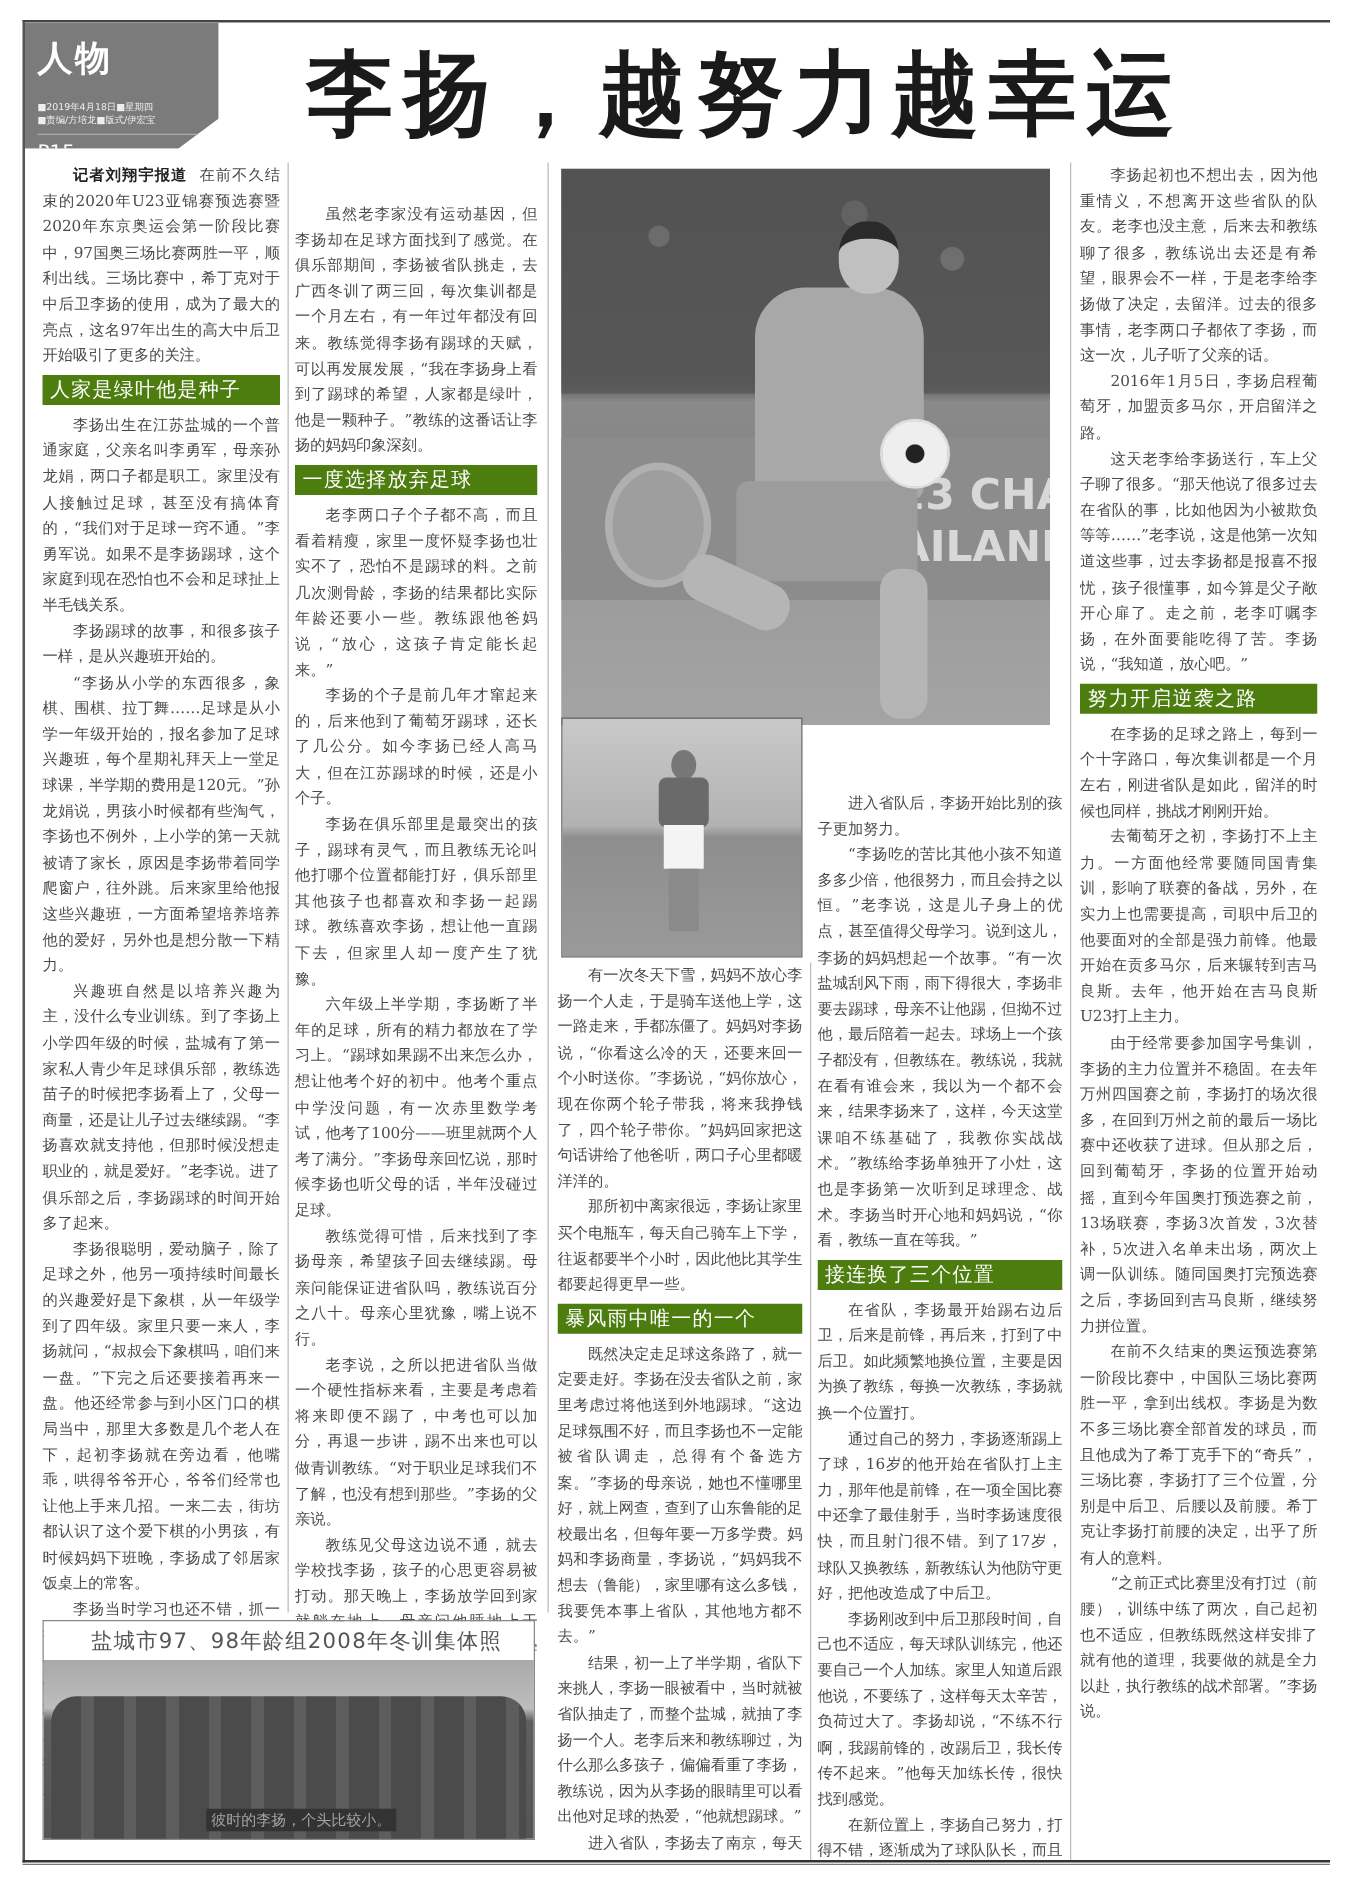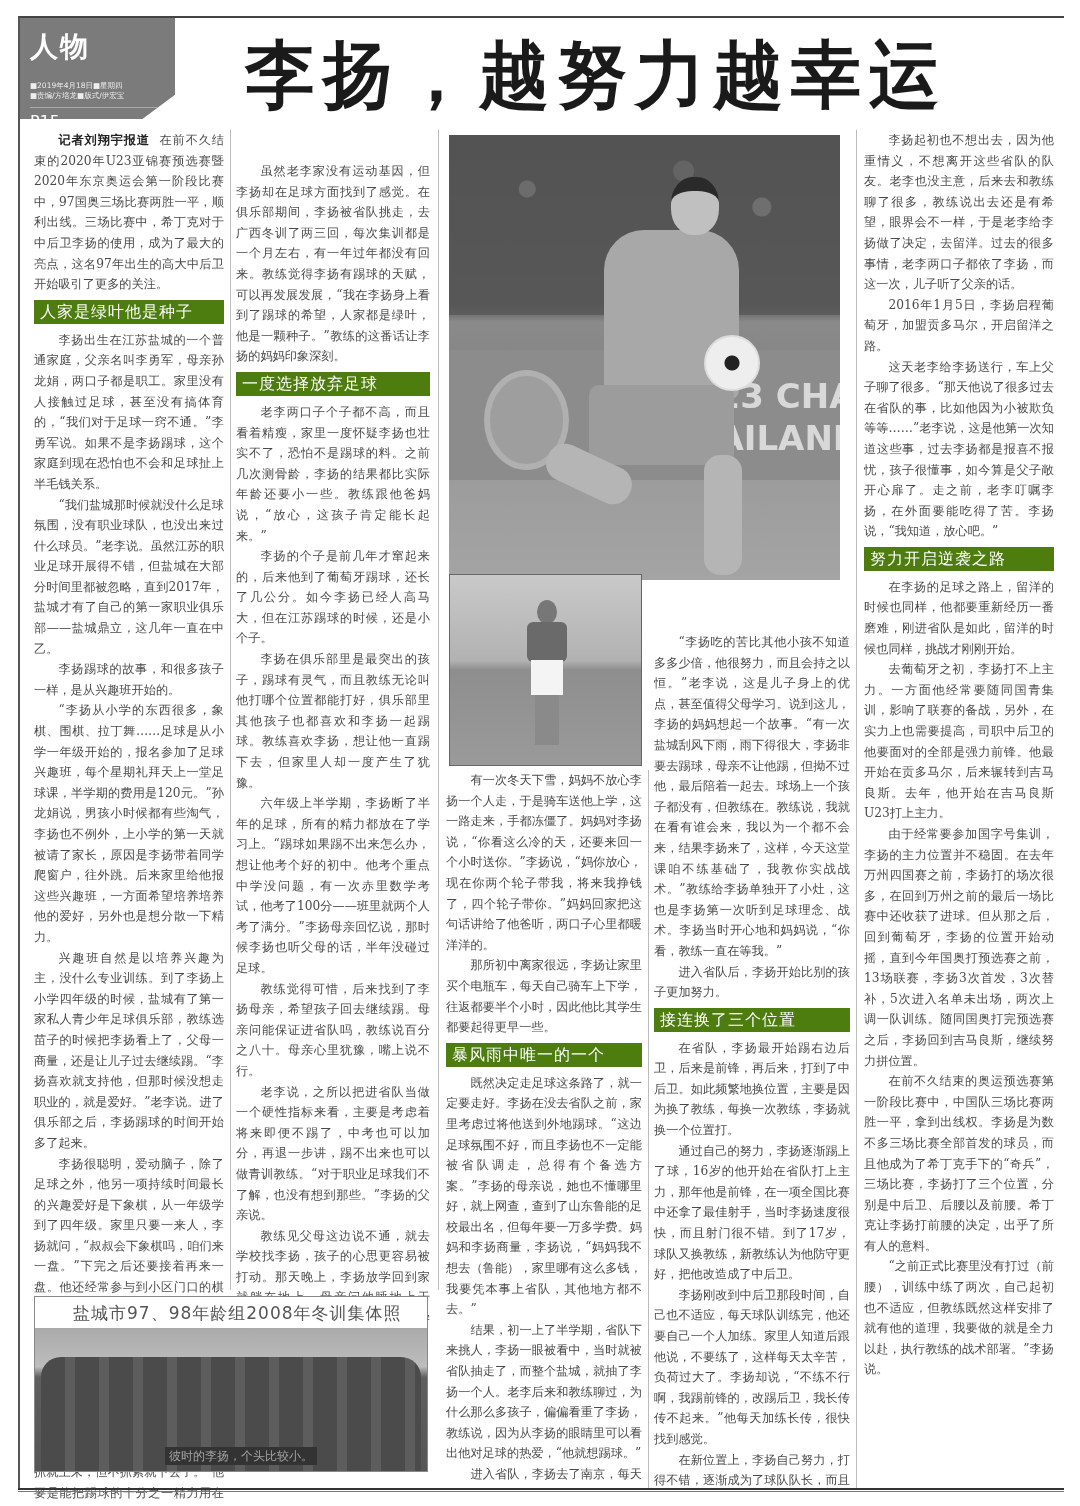--- a/index.html
+++ b/index.html
@@ -143,21 +143,20 @@
   <div class="rule"></div>
   <div class="pageno">P15</div>
 </div>
 
 <h1 class="headline">李扬，越努力越幸运</h1>
 
 <div class="col" id="col1" style="left:34px; width:190px;">
   <p><span class="byline">记者刘翔宇报道</span>&nbsp;&nbsp;<span>在前不久结束的2020年U23亚锦赛预选赛暨2020年东京奥运会第一阶段比赛中，97国奥三场比赛两胜一平，顺利出线。三场比赛中，希丁克对于中后卫李扬的使用，成为了最大的亮点，这名97年出生的高大中后卫开始吸引了更多的关注。</span></p>
   <div class="subhead">人家是绿叶他是种子</div>
   <p>李扬出生在江苏盐城的一个普通家庭，父亲名叫李勇军，母亲孙龙娟，两口子都是职工。家里没有人接触过足球，甚至没有搞体育的，“我们对于足球一窍不通。”李勇军说。如果不是李扬踢球，这个家庭到现在恐怕也不会和足球扯上半毛钱关系。</p>
-  <p>“我们盐城那时候就没什么足球氛围，没有职业球队，也没出来过什么球员。”老李说。虽然江苏的职业足球开展得不错，但盐城在大部分时间里都被忽略，直到2017年，盐城才有了自己的第一家职业俱乐部——盐城鼎立，这几年一直在中乙。</p>
   <p>李扬踢球的故事，和很多孩子一样，是从兴趣班开始的。</p>
   <p>“李扬从小学的东西很多，象棋、围棋、拉丁舞……足球是从小学一年级开始的，报名参加了足球兴趣班，每个星期礼拜天上一堂足球课，半学期的费用是120元。”孙龙娟说，男孩小时候都有些淘气，李扬也不例外，上小学的第一天就被请了家长，原因是李扬带着同学爬窗户，往外跳。后来家里给他报这些兴趣班，一方面希望培养培养他的爱好，另外也是想分散一下精力。</p>
   <p>兴趣班自然是以培养兴趣为主，没什么专业训练。到了李扬上小学四年级的时候，盐城有了第一家私人青少年足球俱乐部，教练选苗子的时候把李扬看上了，父母一商量，还是让儿子过去继续踢。“李扬喜欢就支持他，但那时候没想走职业的，就是爱好。”老李说。进了俱乐部之后，李扬踢球的时间开始多了起来。</p>
   <p>李扬很聪明，爱动脑子，除了足球之外，他另一项持续时间最长的兴趣爱好是下象棋，从一年级学到了四年级。家里只要一来人，李扬就问，“叔叔会下象棋吗，咱们来一盘。”下完之后还要接着再来一盘。他还经常参与到小区门口的棋局当中，那里大多数是几个老人在下，起初李扬就在旁边看，他嘴乖，哄得爷爷开心，爷爷们经常也让他上手来几招。一来二去，街坊都认识了这个爱下棋的小男孩，有时候妈妈下班晚，李扬成了邻居家饭桌上的常客。</p>
   <p>李扬当时学习也还不错，抓一抓就上来，但不抓紧就下去了。“他要是能把踢球的十分之一精力用在学习上，肯定前十名，但他对学习不来劲。”李扬的妈妈说，儿子就是喜欢运动，除了足球以外，还喜欢打乒乓球、篮球，是班级篮球赛的主力。</p>
 </div>
 <div class="col-sep" style="left:230px; height:1160px;"></div>
 
 <div class="col" id="col2" style="left:236px; width:194px; height:1160px; overflow:hidden;margin-top:31px;">
   <p>虽然老李家没有运动基因，但李扬却在足球方面找到了感觉。在俱乐部期间，李扬被省队挑走，去广西冬训了两三回，每次集训都是一个月左右，有一年过年都没有回来。教练觉得李扬有踢球的天赋，可以再发展发展，“我在李扬身上看到了踢球的希望，人家都是绿叶，他是一颗种子。”教练的这番话让李扬的妈妈印象深刻。</p>
@@ -203,36 +202,36 @@
   <p>那所初中离家很远，李扬让家里买个电瓶车，每天自己骑车上下学，往返都要半个小时，因此他比其学生都要起得更早一些。</p>
   <div class="subhead">暴风雨中唯一的一个</div>
   <p>既然决定走足球这条路了，就一定要走好。李扬在没去省队之前，家里考虑过将他送到外地踢球。“这边足球氛围不好，而且李扬也不一定能被省队调走，总得有个备选方案。”李扬的母亲说，她也不懂哪里好，就上网查，查到了山东鲁能的足校最出名，但每年要一万多学费。妈妈和李扬商量，李扬说，“妈妈我不想去（鲁能），家里哪有这么多钱，我要凭本事上省队，其他地方都不去。”</p>
   <p>结果，初一上了半学期，省队下来挑人，李扬一眼被看中，当时就被省队抽走了，而整个盐城，就抽了李扬一个人。老李后来和教练聊过，为什么那么多孩子，偏偏看重了李扬，教练说，因为从李扬的眼睛里可以看出他对足球的热爱，“他就想踢球。”</p>
   <p>进入省队，李扬去了南京，每天上午训练，下午文化课。盐城里南京大概三百多公里，每个月孙龙娟都会去一次，看看李扬。</p>
 
 </div>
 <div class="col-sep" style="left:648px; top:770px; height:718px;"></div>
 
 <div class="col" id="col4" style="left:654px; top:632px; width:196px; height:856px; overflow:hidden;">
+  <p>进入省队后，李扬开始比别的孩子更加努力。</p>
   <p>“李扬吃的苦比其他小孩不知道多多少倍，他很努力，而且会持之以恒。”老李说，这是儿子身上的优点，甚至值得父母学习。说到这儿，李扬的妈妈想起一个故事。“有一次盐城刮风下雨，雨下得很大，李扬非要去踢球，母亲不让他踢，但拗不过他，最后陪着一起去。球场上一个孩子都没有，但教练在。教练说，我就在看有谁会来，我以为一个都不会来，结果李扬来了，这样，今天这堂课咱不练基础了，我教你实战战术。”教练给李扬单独开了小灶，这也是李扬第一次听到足球理念、战术。李扬当时开心地和妈妈说，“你看，教练一直在等我。”</p>
-  <p>进入省队后，李扬开始比别的孩子更加努力。</p>
   <div class="subhead">接连换了三个位置</div>
   <p>在省队，李扬最开始踢右边后卫，后来是前锋，再后来，打到了中后卫。如此频繁地换位置，主要是因为换了教练，每换一次教练，李扬就换一个位置打。</p>
   <p>通过自己的努力，李扬逐渐踢上了球，16岁的他开始在省队打上主力，那年他是前锋，在一项全国比赛中还拿了最佳射手，当时李扬速度很快，而且射门很不错。到了17岁，球队又换教练，新教练认为他防守更好，把他改造成了中后卫。</p>
   <p>李扬刚改到中后卫那段时间，自己也不适应，每天球队训练完，他还要自己一个人加练。家里人知道后跟他说，不要练了，这样每天太辛苦，负荷过大了。李扬却说，“不练不行啊，我踢前锋的，改踢后卫，我长传传不起来。”他每天加练长传，很快找到感觉。</p>
   <p>在新位置上，李扬自己努力，打得不错，逐渐成为了球队队长，而且他的身体也长起来了。“我们不懂足球，但李扬遇到的几个教练都很好，要不是他们，李扬也不会有接下来的发展。现在李扬每年还要给教练们发信息拜年，我们都教育他不要忘恩。”老李说。时间来到2016年，李扬被经纪公司看中，为他规划了留洋的道路。</p>
 </div>
 <div class="col-sep" style="left:856px; height:1358px;"></div>
 
 <div class="col" id="col5" style="left:864px; width:190px; height:1358px; overflow:hidden;">
   <p>李扬起初也不想出去，因为他重情义，不想离开这些省队的队友。老李也没主意，后来去和教练聊了很多，教练说出去还是有希望，眼界会不一样，于是老李给李扬做了决定，去留洋。过去的很多事情，老李两口子都依了李扬，而这一次，儿子听了父亲的话。</p>
   <p>2016年1月5日，李扬启程葡萄牙，加盟贡多马尔，开启留洋之路。</p>
   <p>这天老李给李扬送行，车上父子聊了很多。“那天他说了很多过去在省队的事，比如他因为小被欺负等等……”老李说，这是他第一次知道这些事，过去李扬都是报喜不报忧，孩子很懂事，如今算是父子敞开心扉了。走之前，老李叮嘱李扬，在外面要能吃得了苦。李扬说，“我知道，放心吧。”</p>
   <div class="subhead">努力开启逆袭之路</div>
-  <p>在李扬的足球之路上，留洋的时候也同样，他都要重新经历一番磨难，刚进省队是如此，留洋的时候也同样，挑战才刚刚开始。</p>
+  <p>在李扬的足球之路上，每到一个十字路口，每次集训都是一个月左右，刚进省队是如此，留洋的时候也同样，挑战才刚刚开始。</p>
   <p>去葡萄牙之初，李扬打不上主力。一方面他经常要随同国青集训，影响了联赛的备战，另外，在实力上也需要提高，司职中后卫的他要面对的全部是强力前锋。他最开始在贡多马尔，后来辗转到吉马良斯。去年，他开始在吉马良斯U23打上主力。</p>
   <p>由于经常要参加国字号集训，李扬的主力位置并不稳固。在去年万州四国赛之前，李扬打的场次很多，在回到万州之前的最后一场比赛中还收获了进球。但从那之后，回到葡萄牙，李扬的位置开始动摇，直到今年国奥打预选赛之前，13场联赛，李扬3次首发，3次替补，5次进入名单未出场，两次上调一队训练。随同国奥打完预选赛之后，李扬回到吉马良斯，继续努力拼位置。</p>
   <p>在前不久结束的奥运预选赛第一阶段比赛中，中国队三场比赛两胜一平，拿到出线权。李扬是为数不多三场比赛全部首发的球员，而且他成为了希丁克手下的“奇兵”，三场比赛，李扬打了三个位置，分别是中后卫、后腰以及前腰。希丁克让李扬打前腰的决定，出乎了所有人的意料。</p>
   <p>“之前正式比赛里没有打过（前腰），训练中练了两次，自己起初也不适应，但教练既然这样安排了就有他的道理，我要做的就是全力以赴，执行教练的战术部署。”李扬说。</p>
 
 </div>
 
 <div class="photo photo-team">
   <div class="banner">盐城市97、98年龄组2008年冬训集体照</div>
   <div class="kids"></div>

